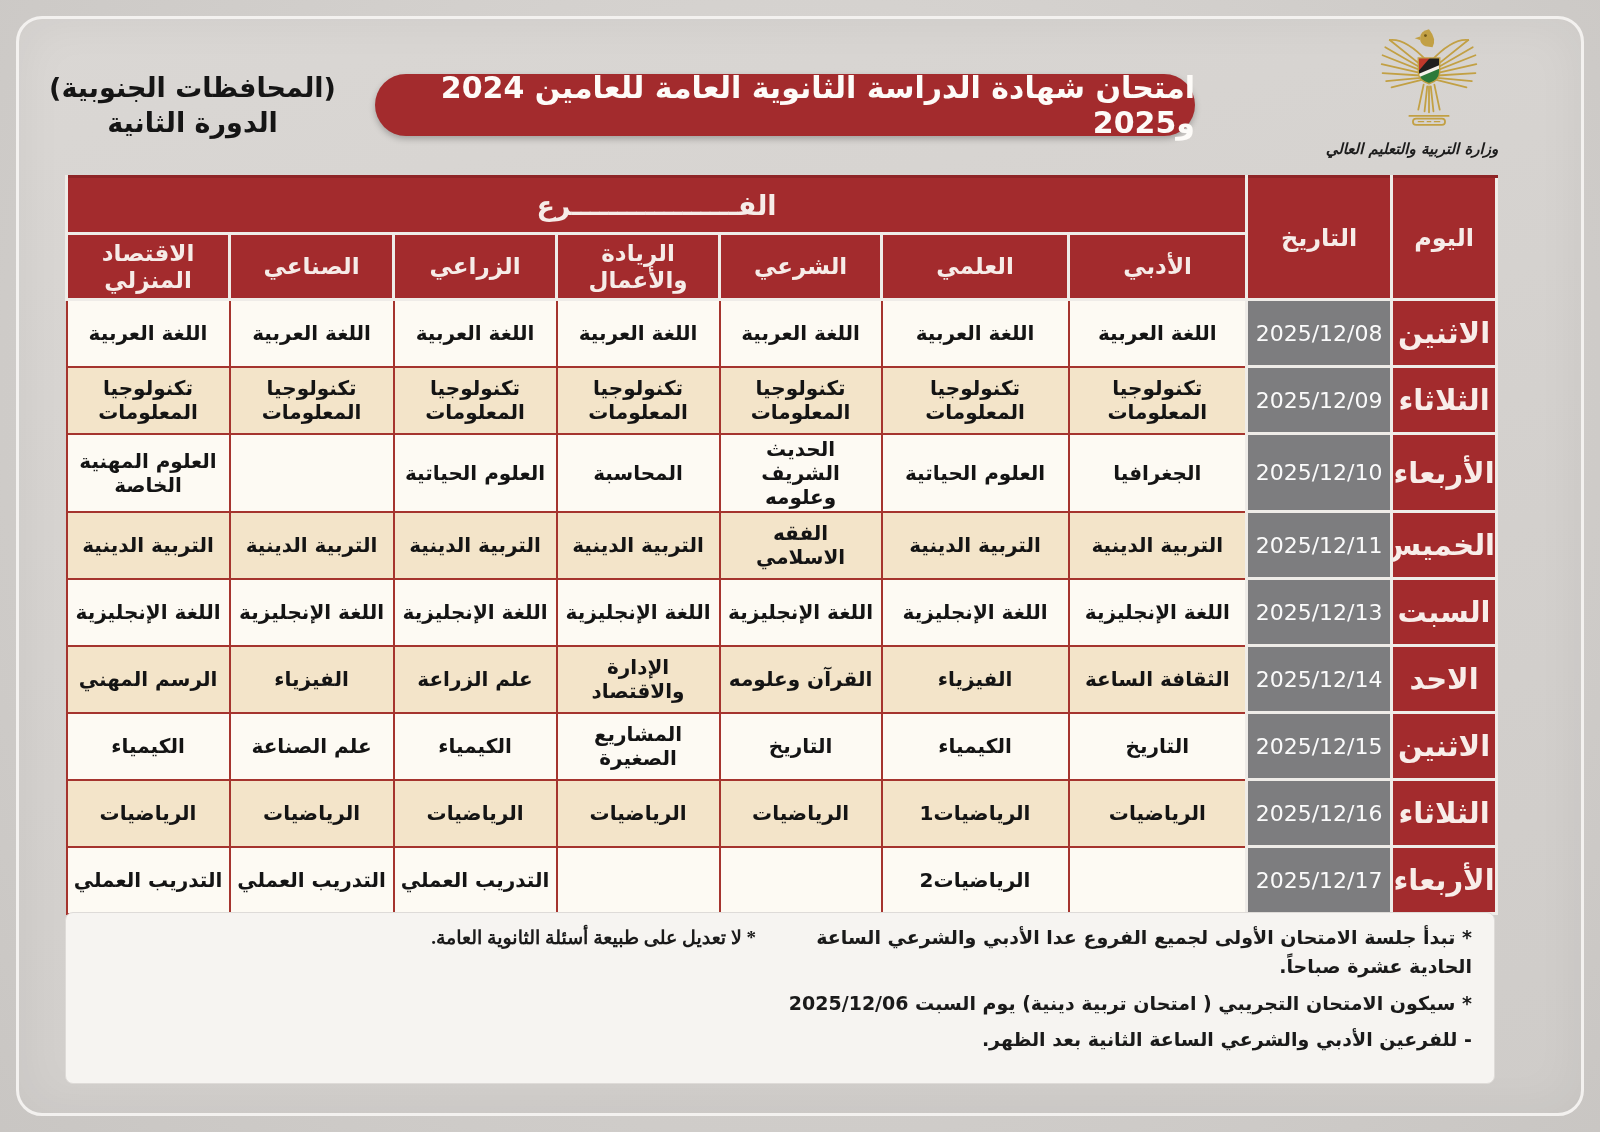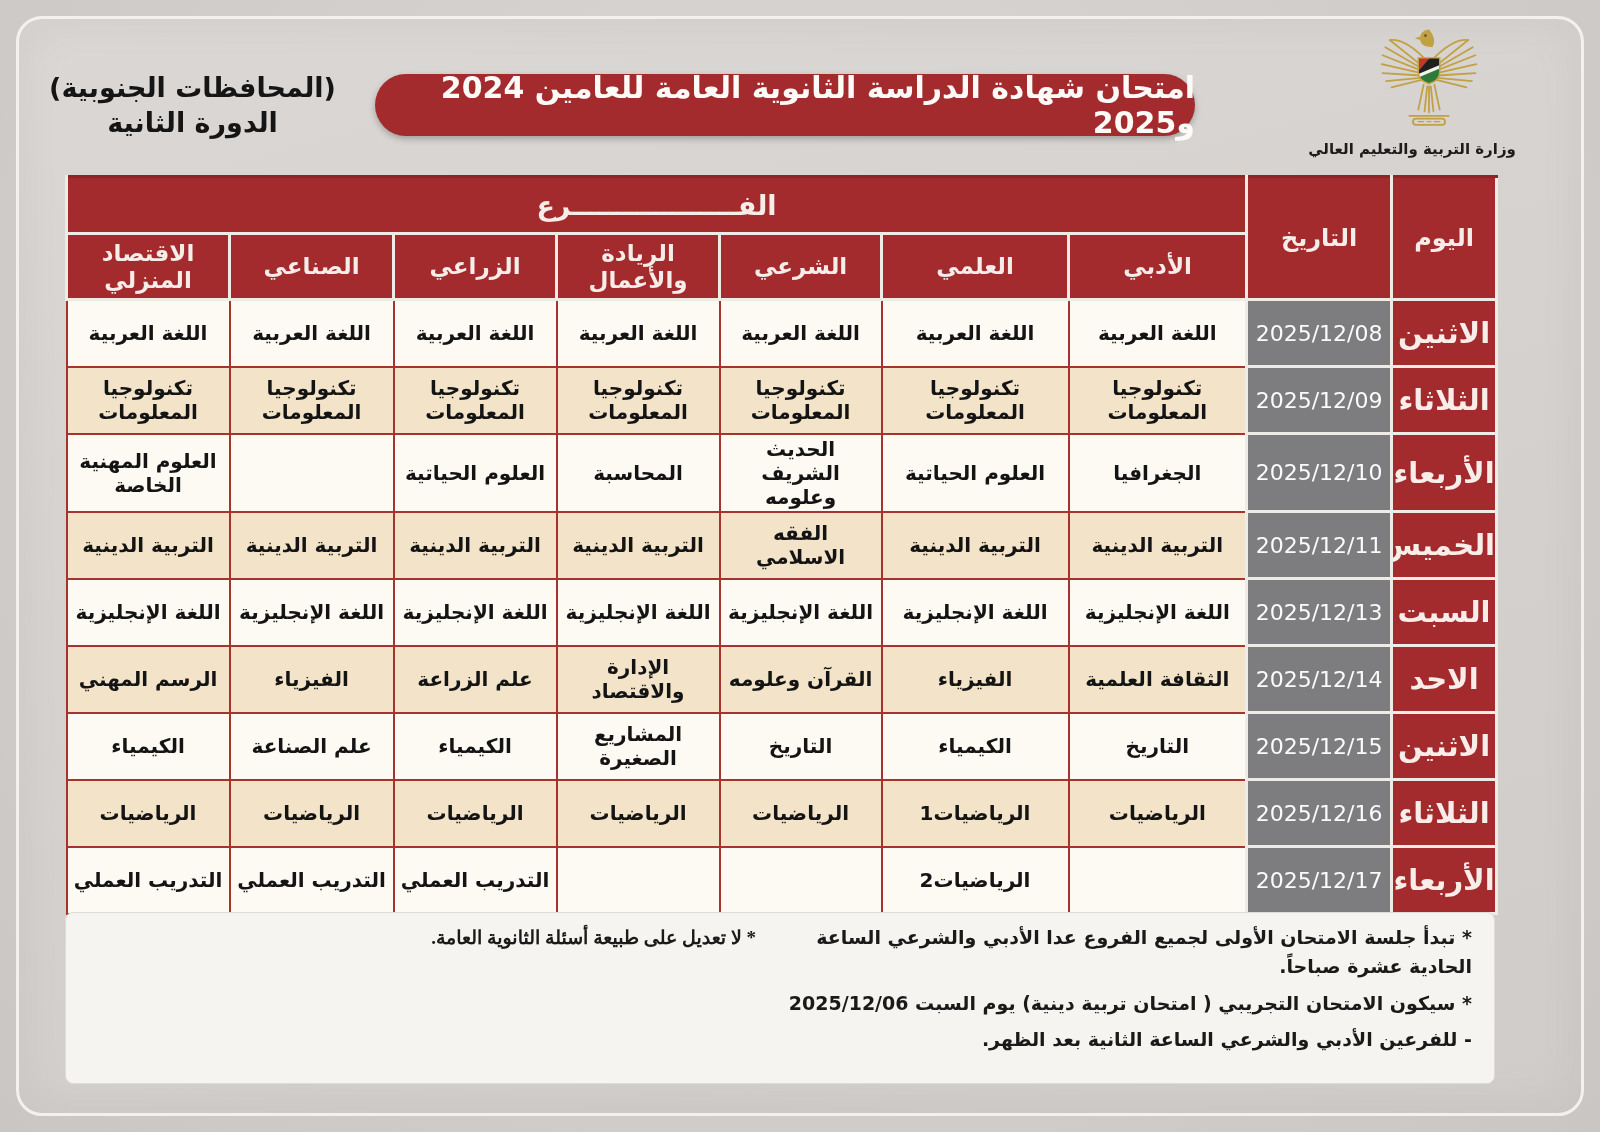--- a/index.html
+++ b/index.html
@@ -31,21 +31,21 @@
     display:flex; align-items:center; justify-content:center;
     direction:rtl; color:#fdfbf8; font-weight:bold; font-size:30px;
     box-shadow:0 3px 6px rgba(0,0,0,0.25);
   }
   .logo {
     position:absolute; right:112px; top:24px; width:118px; height:116px;
   }
   .ministry {
     position:absolute; right:78px; top:140px; width:220px;
     direction:rtl; text-align:center;
-    font-weight:bold; font-size:15px; color:#1c1c1c;
+    font-weight:bold; font-size:15px; color:#1c1c1c;font-style:italic;
   }
   
   .table-wrap {
     position:absolute; left:65px; top:175px; width:1430px;
   }
   table.schedule {
     width:1430px; border-collapse:collapse; table-layout:fixed;
     direction:rtl;
   }
   table.schedule th, table.schedule td {
@@ -248,21 +248,21 @@
             <td class="subject-cell">اللغة الإنجليزية</td>
             <td class="subject-cell">اللغة الإنجليزية</td>
             <td class="subject-cell">اللغة الإنجليزية</td>
             <td class="subject-cell">اللغة الإنجليزية</td>
             <td class="subject-cell">اللغة الإنجليزية</td>
             <td class="subject-cell">اللغة الإنجليزية</td>
           </tr>
           <tr class="row-beige">
             <td class="day-cell">الاحد</td>
             <td class="date-cell">2025/12/14</td>
-            <td class="subject-cell">الثقافة العلمية</td>
+            <td class="subject-cell">الثقافة الساعة</td>
             <td class="subject-cell">الفيزياء</td>
             <td class="subject-cell">القرآن وعلومه</td>
             <td class="subject-cell">الإدارة والاقتصاد</td>
             <td class="subject-cell">علم الزراعة</td>
             <td class="subject-cell">الفيزياء</td>
             <td class="subject-cell">الرسم المهني</td>
           </tr>
           <tr class="row-light">
             <td class="day-cell">الاثنين</td>
             <td class="date-cell">2025/12/15</td>

